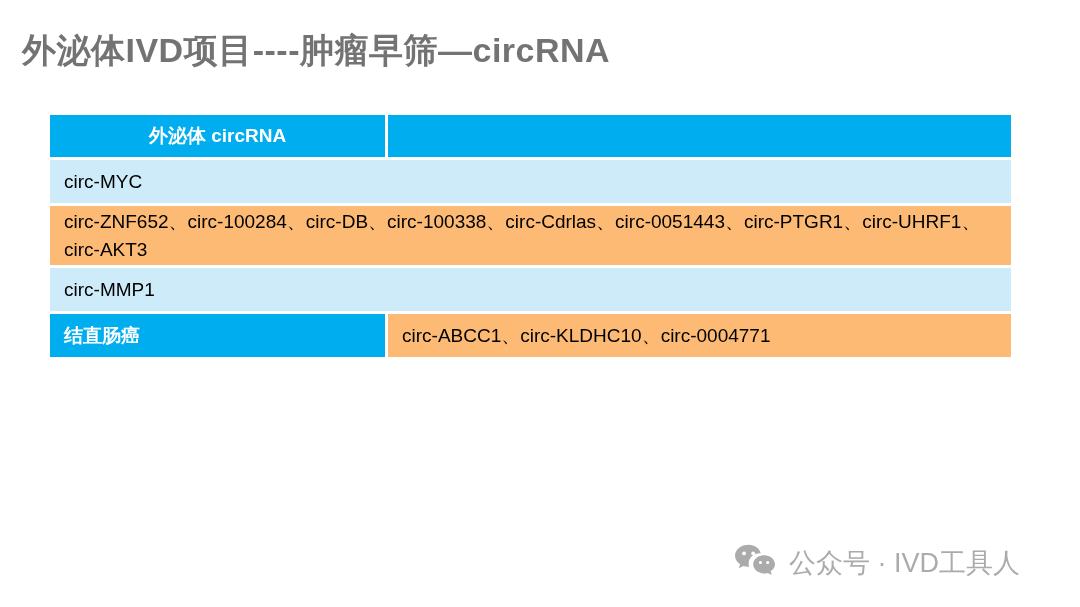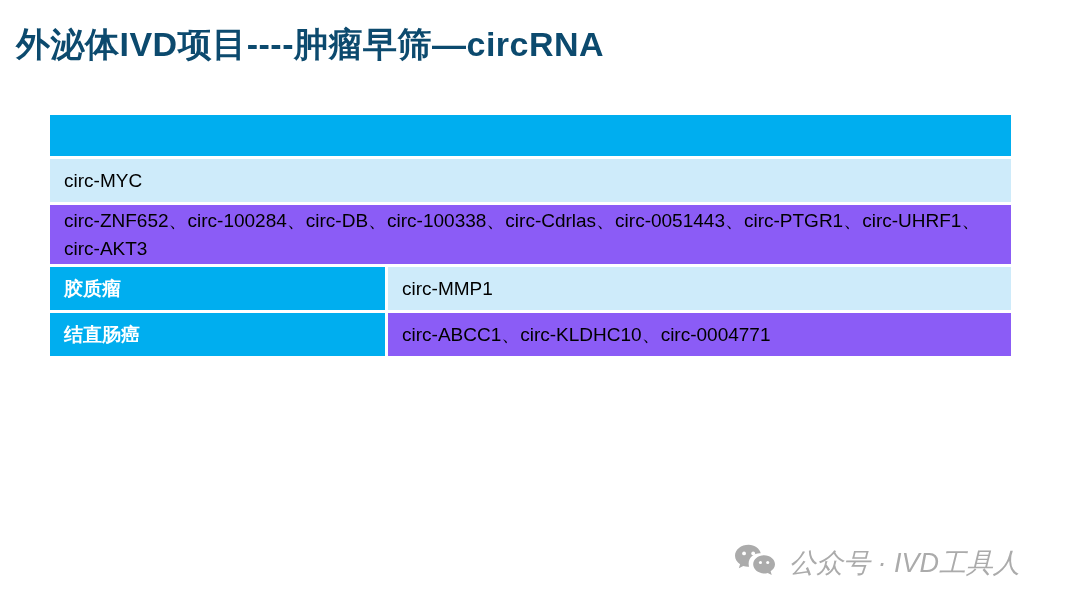--- a/index.html
+++ b/index.html
@@ -8,24 +8,24 @@
     height: 607px;
     background: #ffffff;
     font-family: "Liberation Sans", sans-serif;
     position: relative;
     overflow: hidden;
   }
   .title {
     position: absolute;
     left: 8px;
     top: 14px;
-    margin: 8px;
+    margin: 14px;
     font-size: 34px;
     font-weight: 700;
-    color: #0c4a6e;
+    color: #737373;
     letter-spacing: 0.5px;
     white-space: nowrap;
   }
   .table {
     position: absolute;
     left: 50px;
     top: 115px;
     width: 961px;
     display: flex;
     flex-direction: column;
@@ -61,58 +61,57 @@
     min-height: 41px;
   }
   .row.header-row .cell.left {
     justify-content: center;
     padding-left: 8px;
   }
   .row.header-row .cell.right {
     background: var(--accent-blue, #00aeef);
   }
   .cell.right.shade-light { background: var(--light-blue, #ceebfa); }
-  .cell.right.shade-white { background: #8b5cf6; }
+  .cell.right.shade-white { background: #fdba74; }
   .footer {
     position: absolute;
     left: 733px;
     top: 543px;
     display: flex;
     align-items: center;
     gap: 12px;
     color: var(--footer-gray, #ababab);
-    font-style: italic;
   }
   .wechat { display: inline-flex; }
   .footer-text {
     font-size: 27px;
     white-space: nowrap;
   }
 </style>
 </head>
 <body>
 
 <h1 class="title">外泌体IVD项目----肿瘤早筛—circRNA</h1>
 
 <div class="table">
 
   <div class="row header-row">
+    <div class="cell left">外泌体 circRNA</div>
     <div class="cell right"></div>
   </div>
 
   <div class="row">
     <div class="cell right shade-light">circ-MYC</div>
   </div>
 
   <div class="row">
     <div class="cell right shade-white">circ-ZNF652、circ-100284、circ-DB、circ-100338、circ-Cdrlas、circ-0051443、circ-PTGR1、circ-UHRF1、circ-AKT3</div>
   </div>
 
   <div class="row">
-    <div class="cell left">胶质瘤</div>
     <div class="cell right shade-light">circ-MMP1</div>
   </div>
 
   <div class="row">
     <div class="cell left">结直肠癌</div>
     <div class="cell right shade-white">circ-ABCC1、circ-KLDHC10、circ-0004771</div>
   </div>
 
 
 

